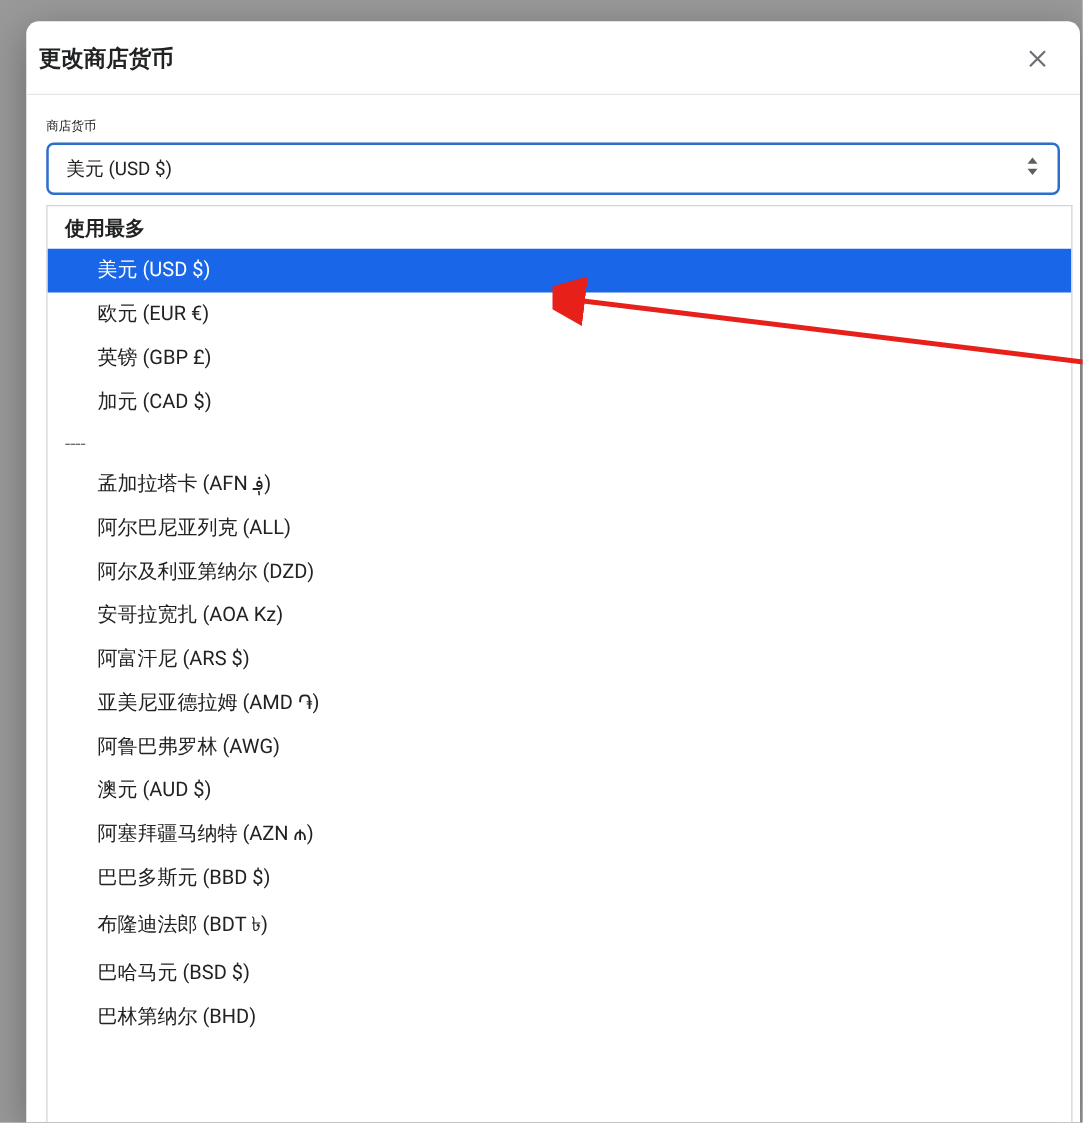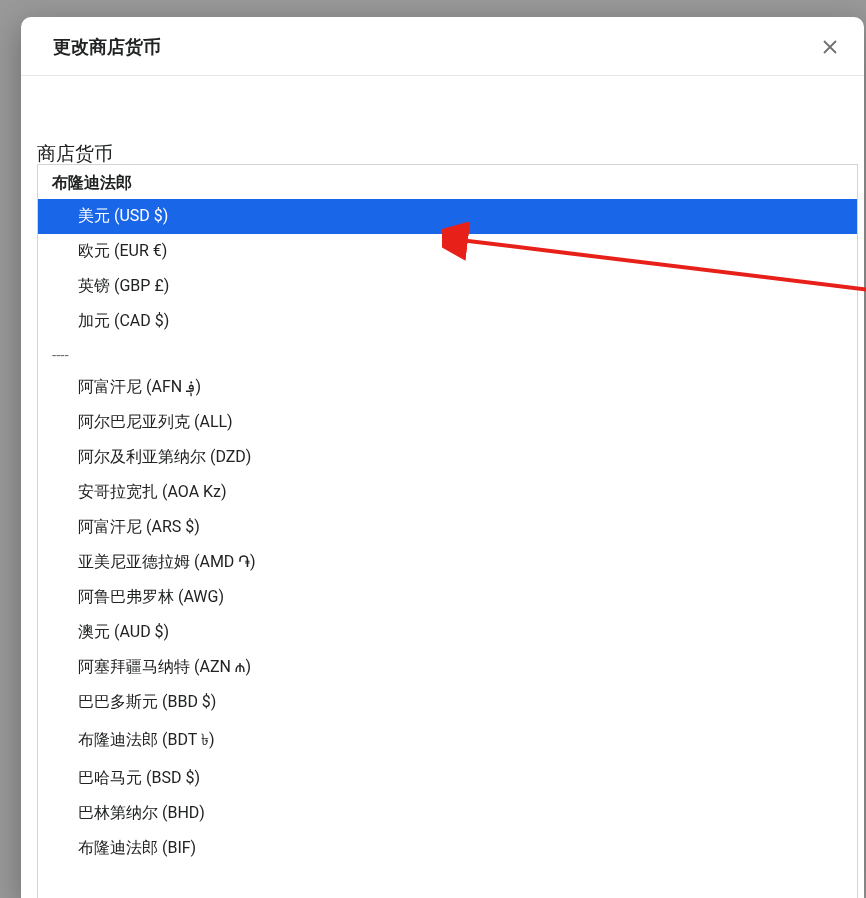--- a/index.html
+++ b/index.html
@@ -26,21 +26,21 @@
       border-radius: 10px 10px 0 0;
       box-shadow: 0 8px 32px rgba(0,0,0,0.3);
       display: flex;
       flex-direction: column;
       overflow: hidden;
     }
     .modal-header {
       display: flex;
       align-items: center;
       justify-content: space-between;
-      padding: 18px 22px 16px 32px;
+      padding: 18px 22px 16px 10px;
       border-bottom: 1px solid #e6e6e6;
     }
     .modal-title {
       font-size: 18px;
       font-weight: 700;
       color: #202223;
     }
     .close-btn {
       width: 24px;
       height: 24px;
@@ -50,24 +50,23 @@
       cursor: pointer;
       color: #6d7175;
     }
     .close-btn svg { width: 20px; height: 20px; }
     .modal-body {
       padding: 18px 16px 0 16px;
       flex: 1;
       position: relative;
     }
     .field-label {
-      font-size: 19px;
+      font-size: 10px;
       color: #202223;
       margin-bottom: 6px;
-      margin-top: 47px;
     }
     .select-box {
       width: 100%;
       height: 42px;
       border: 2.5px solid #2c6ecb;
       border-radius: 6px;
       padding: 0 14px;
       display: flex;
       align-items: center;
       justify-content: space-between;
@@ -148,42 +147,41 @@
       <span>美元 (USD $)</span>
       <span class="select-updown">
         <svg width="12" height="18" viewBox="0 0 12 18" fill="currentColor">
           <path d="M6 2 L10 7 L2 7 Z"></path>
           <path d="M6 16 L2 11 L10 11 Z"></path>
         </svg>
       </span>
     </div>
 
     <div class="dropdown" id="dropdown">
-      <div class="group-header">布隆迪法郎</div>
+      <div class="group-header">使用最多</div>
 
       <div class="option highlighted">美元 (USD $)</div>
         <div class="option">欧元 (EUR €)</div>
         <div class="option">英镑 (GBP £)</div>
         <div class="option">加元 (CAD $)</div>
         <div class="separator">----</div>
 
-    <div class="option">阿富汗尼 (AFN ؋)</div>
+    <div class="option">孟加拉塔卡 (AFN ؋)</div>
         <div class="option">阿尔巴尼亚列克 (ALL)</div>
         <div class="option">阿尔及利亚第纳尔 (DZD)</div>
         <div class="option">安哥拉宽扎 (AOA Kz)</div>
         <div class="option">阿富汗尼 (ARS $)</div>
         <div class="option">亚美尼亚德拉姆 (AMD ֏)</div>
         <div class="option">阿鲁巴弗罗林 (AWG)</div>
         <div class="option">澳元 (AUD $)</div>
         <div class="option">阿塞拜疆马纳特 (AZN ₼)</div>
         <div class="option">巴巴多斯元 (BBD $)</div>
         <div class="option">布隆迪法郎 (BDT ৳)</div>
         <div class="option">巴哈马元 (BSD $)</div>
         <div class="option">巴林第纳尔 (BHD)</div>
-        <div class="option">布隆迪法郎 (BIF)</div>
       </div>
   </div>
 </div>
 
 <svg class="arrow" style="top:222px; left:442px;" width="430" height="80">
   <defs>
     <marker id="ah" markerWidth="12" markerHeight="10" refX="2" refY="5" orient="auto">
       <polygon points="0 0, 12 5, 0 10" fill="#e8201a"></polygon>
     </marker>
   </defs>

